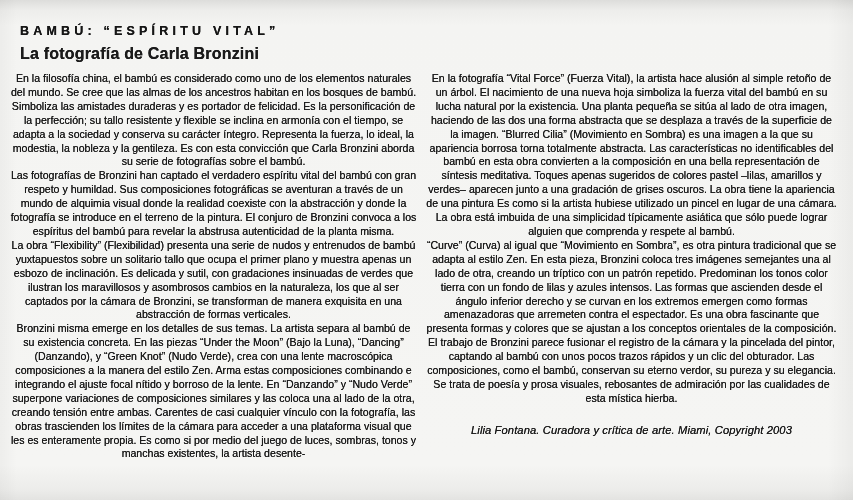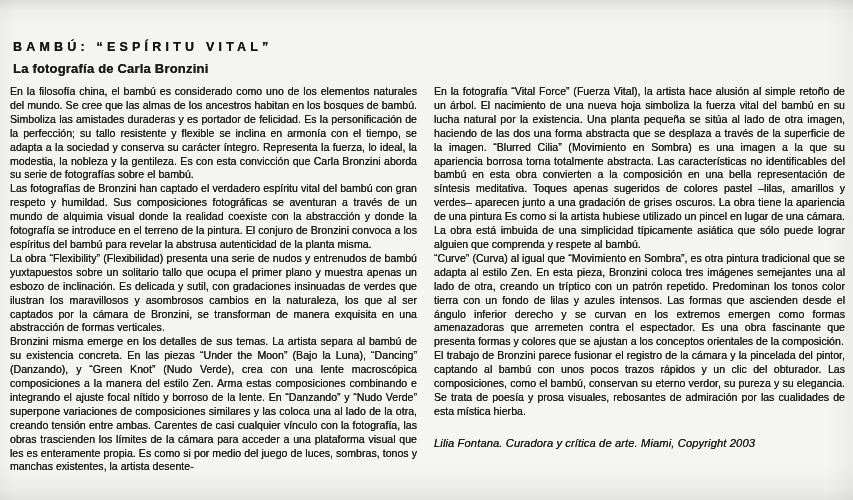--- a/index.html
+++ b/index.html
@@ -8,52 +8,53 @@
     width: 853px;
     height: 500px;
     overflow: hidden;
     box-sizing: border-box;
     font-family: "Liberation Sans", sans-serif;
     color: #1b1b1b;
     background:
       linear-gradient(90deg, rgba(0,0,0,0.03) 0%, rgba(0,0,0,0) 2%, rgba(0,0,0,0) 97%, rgba(0,0,0,0.04) 100%),
       linear-gradient(180deg, #dddddb 0%, #ededeb 2%, #f4f4f2 5%, #f5f5f3 93%, #ececea 98%, #e3e3e1 100%);
   }
-  .header { padding: 24px 0 0 13px; margin-top: 16px; }
+  .header { padding: 24px 0 0 20px; }
   .title {
     margin: 0;
     font-size: 12.5px;
     font-weight: bold;
     letter-spacing: 4.2px;
     color: #161616;
     text-shadow: 0 0 0.3px #161616;
   }
   .subtitle {
     margin: 7px 0 0 0;
-    font-size: 13px;
+    font-size: 16px;
     font-weight: bold;
     letter-spacing: 0.2px;
     text-shadow: 0 0 0.3px #1b1b1b;
   }
   .columns {
     display: flex;
-    gap: 17px;
+    gap: 9px;
     padding: 0 8px 0 10px;
     margin-top: 9px;
   }
   .col {
     text-align: justify;
     font-size: 10.6px;
     line-height: 13.9px;
     hyphens: auto;
     -webkit-hyphens: auto;
   }
   .col p {
     margin: 0;
     text-shadow: 0 0 0.35px #1b1b1b;
+    text-align: center;
   }
   .col-left  { width: 407px; }
   .col-right { width: 411px; }
   .signature {
     margin-top: 18px !important;
     font-style: italic;
     font-size: 11.2px;
     text-align: left;
     letter-spacing: 0.1px;
   }

